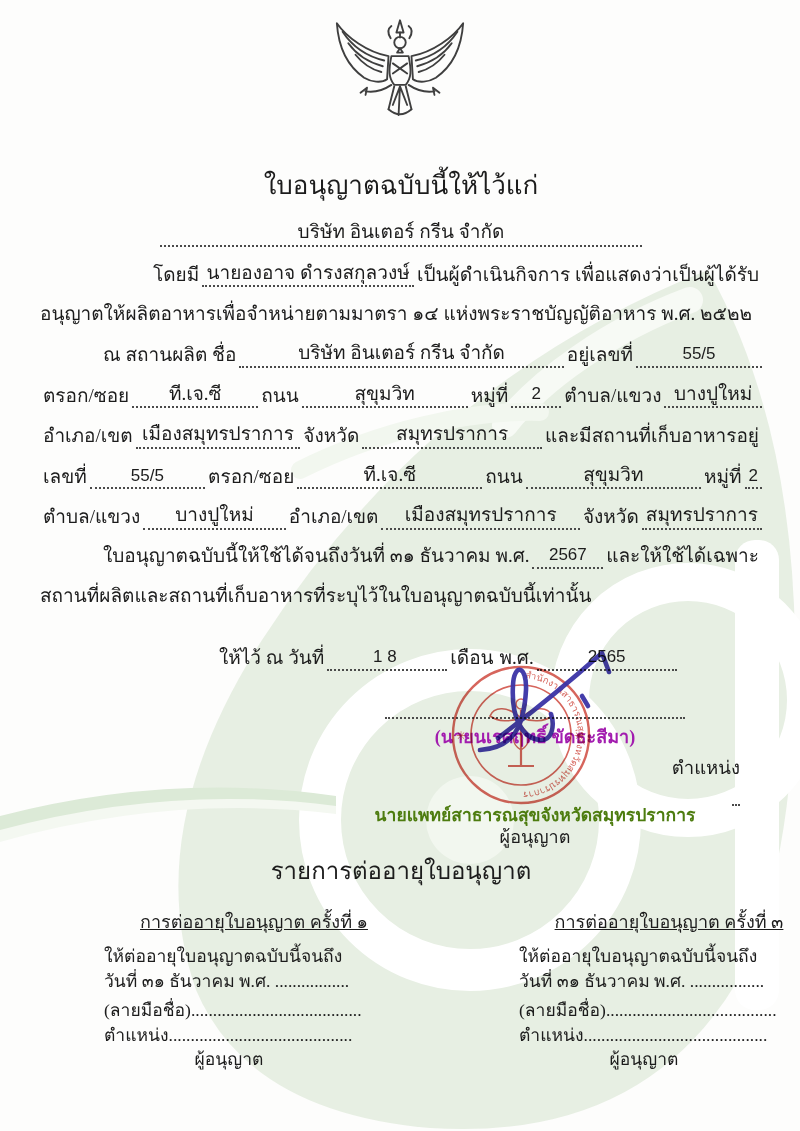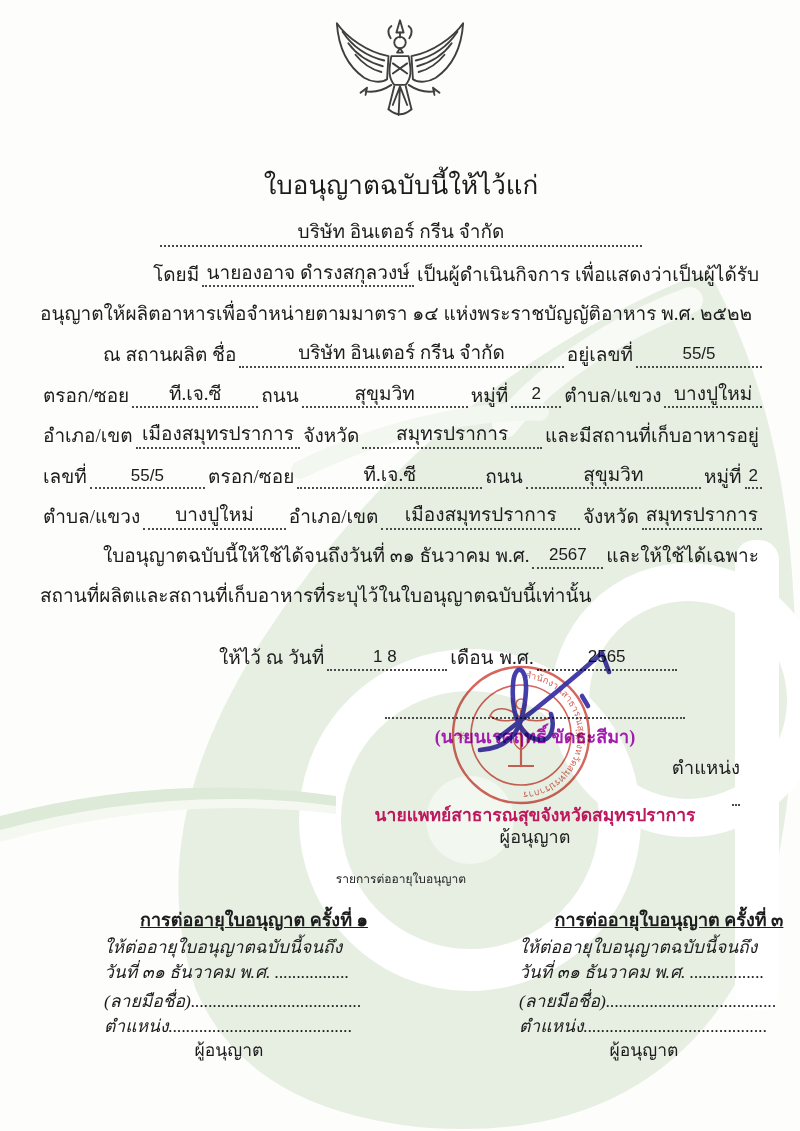--- a/index.html
+++ b/index.html
@@ -24,29 +24,29 @@
   .grantee-row{margin:14px 120px 0 120px;}
   .indent110{padding-left:110px;}
   .indent60{padding-left:60px;}
   .indent215{padding-left:176px;}
   .plain{margin-top:14px;line-height:1.35;}
   
   .sig-area{width:410px;margin:16px 22px 0 auto;text-align:center;font-size:18.5px;position:relative;}
   .sig-line{border-bottom:2px dotted #4a4a4a;width:300px;margin:26px auto 0 auto;height:20px;}
   .sig-name{color:#a21caf;font-weight:bold;font-size:18px;margin-top:3px;}
   .pos-row{display:flex;align-items:flex-end;margin-top:2px;padding-left:34px;flex-direction:column;}
-  .sig-pos{color:#be185d;font-weight:bold;font-size:17.5px;margin-top:-5px;}
+  .sig-pos{color:#4d7c0f;font-weight:bold;font-size:17.5px;margin-top:-5px;}
   .sig-role{font-size:18px;margin-top:-7px;}
   
-  .renew-head{font-size:12px;margin-top:18px;}
+  .renew-head{font-size:24px;margin-top:0;}
   .renew-grid{display:grid;grid-template-columns:330px 330px;column-gap:85px;
               padding:6px 0 0 64px;font-size:17.5px;}
   .rblock{margin-top:14px;line-height:1.4;}
-  .rtitle{font-weight:bold;text-decoration:underline;text-align:center;font-size:18px;margin-bottom:2px;width:300px;}
-  .rline{width:300px;font-style:italic;}
+  .rtitle{font-weight:normal;text-decoration:underline;text-align:center;font-size:18px;margin-bottom:9px;width:300px;}
+  .rline{width:300px;}
   .rgap{margin-top:5px;}
   .rrole{text-align:center;width:250px;}
   svg{display:block;}
   .seal{position:absolute;left:448px;top:662px;opacity:.85;}
   .ink{position:absolute;left:462px;top:640px;opacity:.95;}
 </style>
 </head>
 <body>
 
 <div class="layer" id="watermark">

